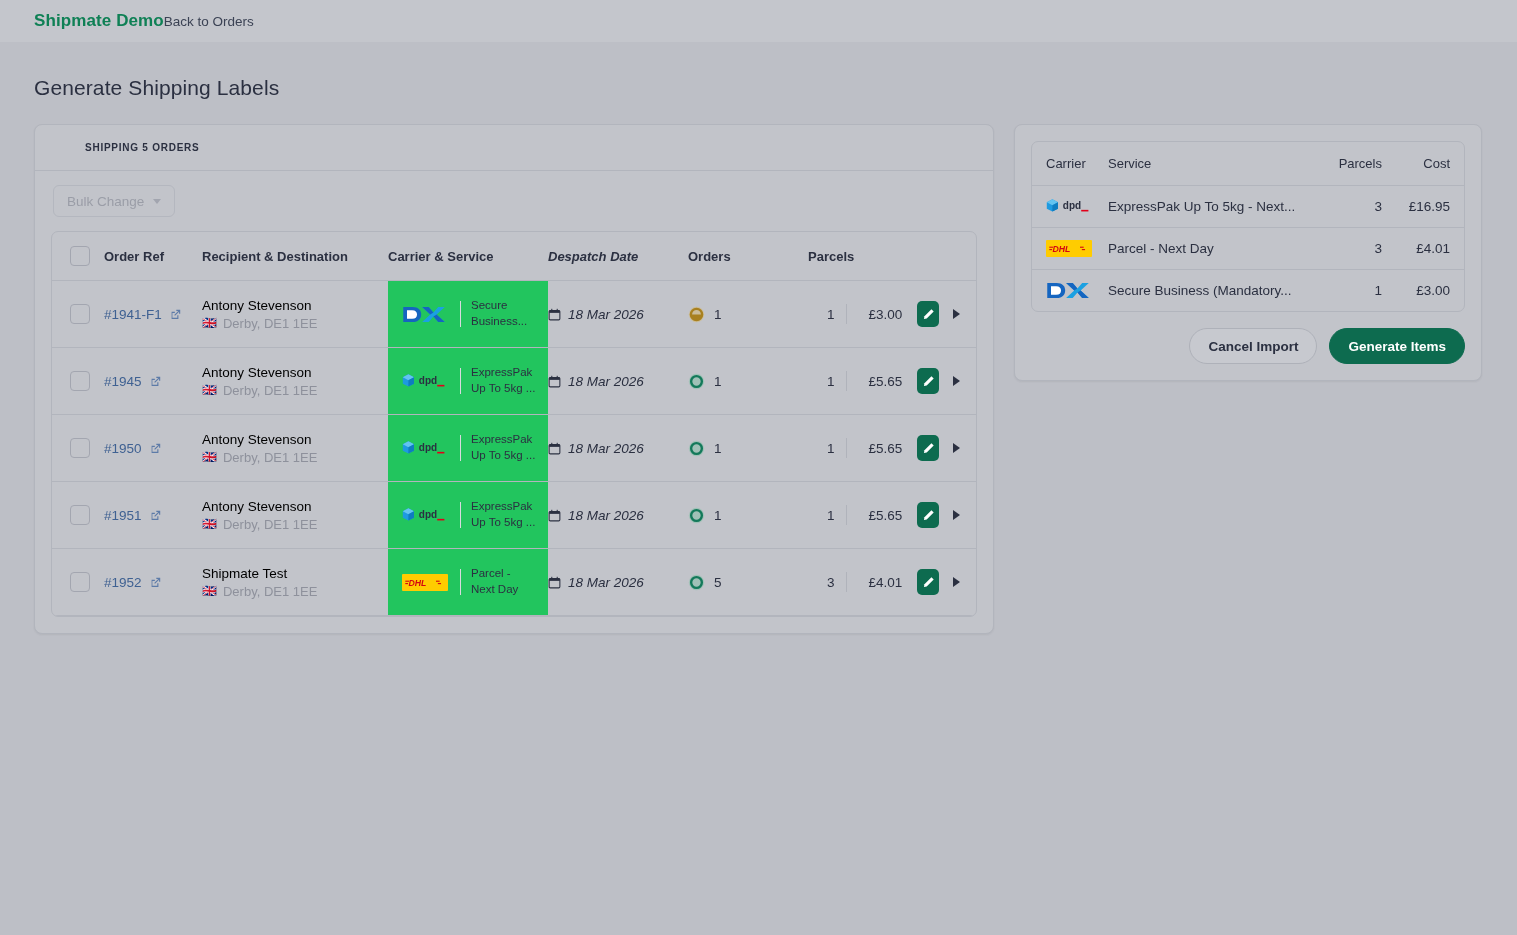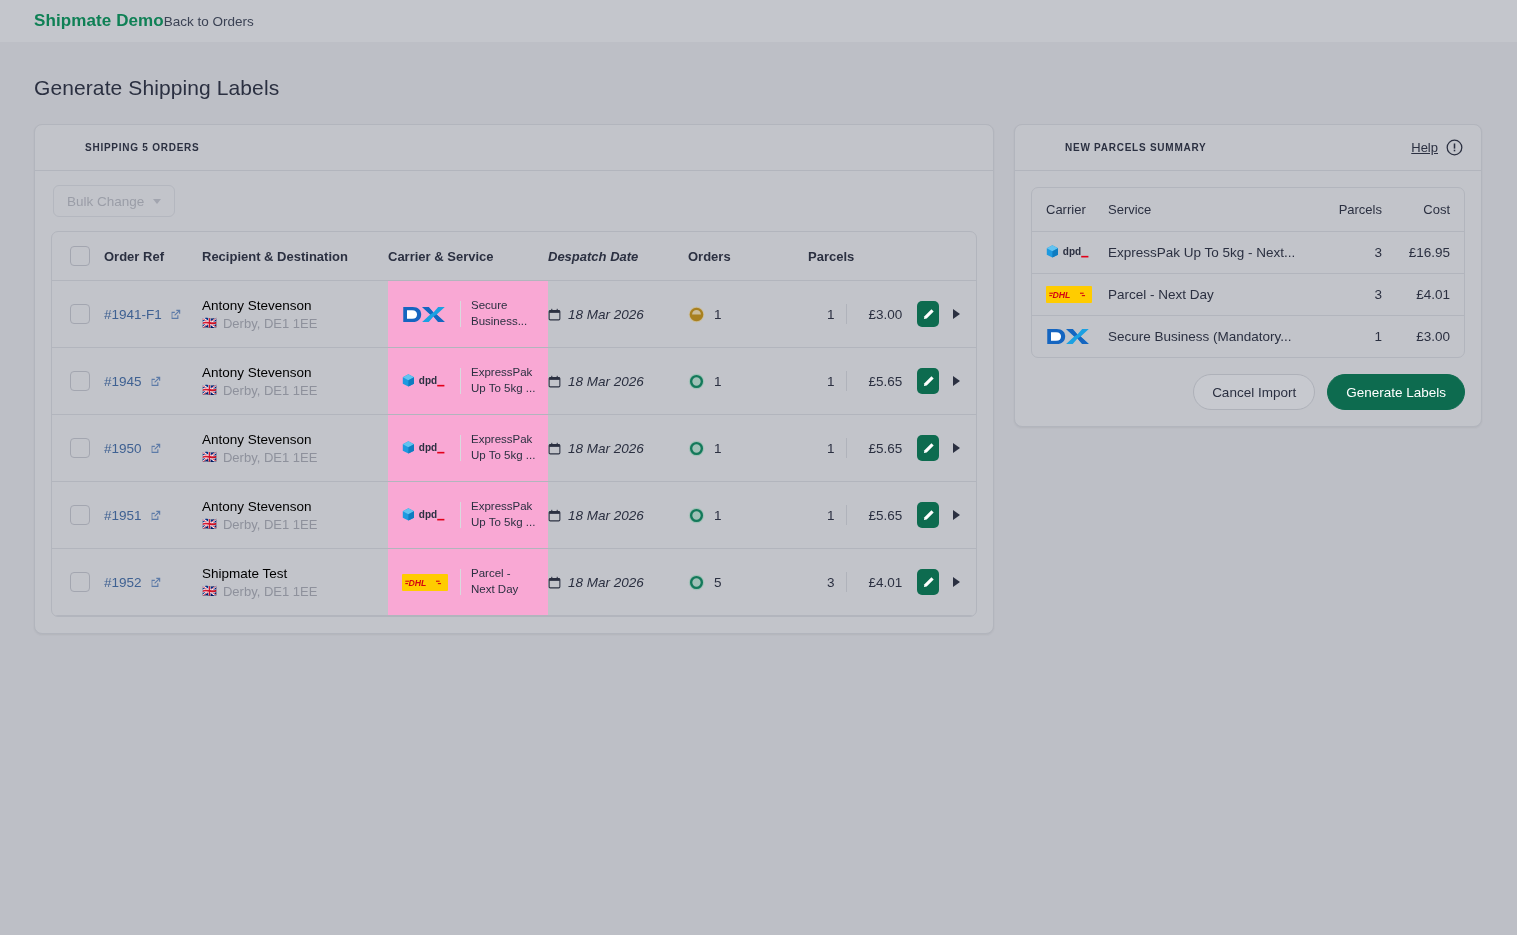--- a/index.html
+++ b/index.html
@@ -119,21 +119,21 @@
 
   .dest-name { font-size:13.5px; color:#000000; margin-bottom:3px; }
   .dest-addr {
     font-size:13px; color:#8e919c;
     display:flex; align-items:center; gap:6px;
   }
   .flag { font-size:12px; line-height:1; }
 
   
   .carrier-cell {
-    background:#f9a8d4;
+    background:#22c55e;
     height:66px;
     display:flex; align-items:center; gap:10px;
     padding-left:14px;
     position:relative;
   }
   .carrier-logo { width:48px; flex:0 0 48px; display:flex; align-items:center; }
   .vdiv { width:1px; height:26px; background:#d8dade; flex:0 0 1px; }
   .carrier-svc {
     font-size:11.5px; line-height:1.35; color:#2b3041;
     max-width:66px;
@@ -193,21 +193,21 @@
   .totals-label { text-align:right; font-weight:bold; padding-right:4px; }
   .totals-val { font-weight:bold; }
   .sum-logo { display:flex; align-items:center; }
 
   .panel-actions {
     display:flex; justify-content:flex-end; gap:12px;
     padding:0 16px 16px 16px;
   }
   .btn {
     height:36px; padding:0 18px; border-radius:18px;
-    font-size:13.5px; font-weight:normal; cursor:pointer;
+    font-size:13.5px; font-weight:bold; cursor:pointer;
     display:inline-flex; align-items:center; justify-content:center;
   }
   .btn-secondary {
     background:#c7c9cf; color:#2b3041; border:1px solid #aeb1b9;
   }
   .btn-primary {
     background:#0d6b4f; color:#ffffff; border:1px solid #0d6b4f;
   }
 
   
@@ -605,33 +605,20 @@
                     <span class="row-chevron"></span>
                   </span>
                 </td>
               </tr>
             </tbody>
         </table>
       </div>
     </div>
 
     <div class="card right-card">
-      <div class="card-head">
-        <div class="card-head-title">NEW PARCELS SUMMARY</div>
-        <div class="head-right">
-          <a class="help-link">Help</a>
-          <span class="info-icon">
-            <svg viewBox="0 0 20 20" width="17" height="17">
-              <circle cx="10" cy="10" r="8.6" fill="none" stroke="#2b3041" stroke-width="1.5"></circle>
-              <rect x="9.1" y="5.3" width="1.8" height="6" fill="#2b3041"></rect>
-              <rect x="9.1" y="12.6" width="1.8" height="1.9" fill="#2b3041"></rect>
-            </svg>
-          </span>
-        </div>
-      </div>
 
       <div class="summary-body">
         <div class="summary-table-wrap">
           <table class="summary">
             <thead>
               <tr>
                 <th class="s-carr">Carrier</th>
                 <th class="s-svc">Service</th>
                 <th class="s-parc">Parcels</th>
                 <th class="s-cost">Cost</th>
@@ -700,18 +687,18 @@
                   <td class="s-parc">1</td>
                   <td class="s-cost">£3.00</td>
                 </tr>
               </tbody>
           </table>
         </div>
       </div>
 
       <div class="panel-actions">
         <button class="btn btn-secondary">Cancel Import</button>
-        <button class="btn btn-primary">Generate Labels</button>
+        <button class="btn btn-primary">Generate Items</button>
       </div>
     </div>
 
   </div>
 </div>
 
 </body></html>

